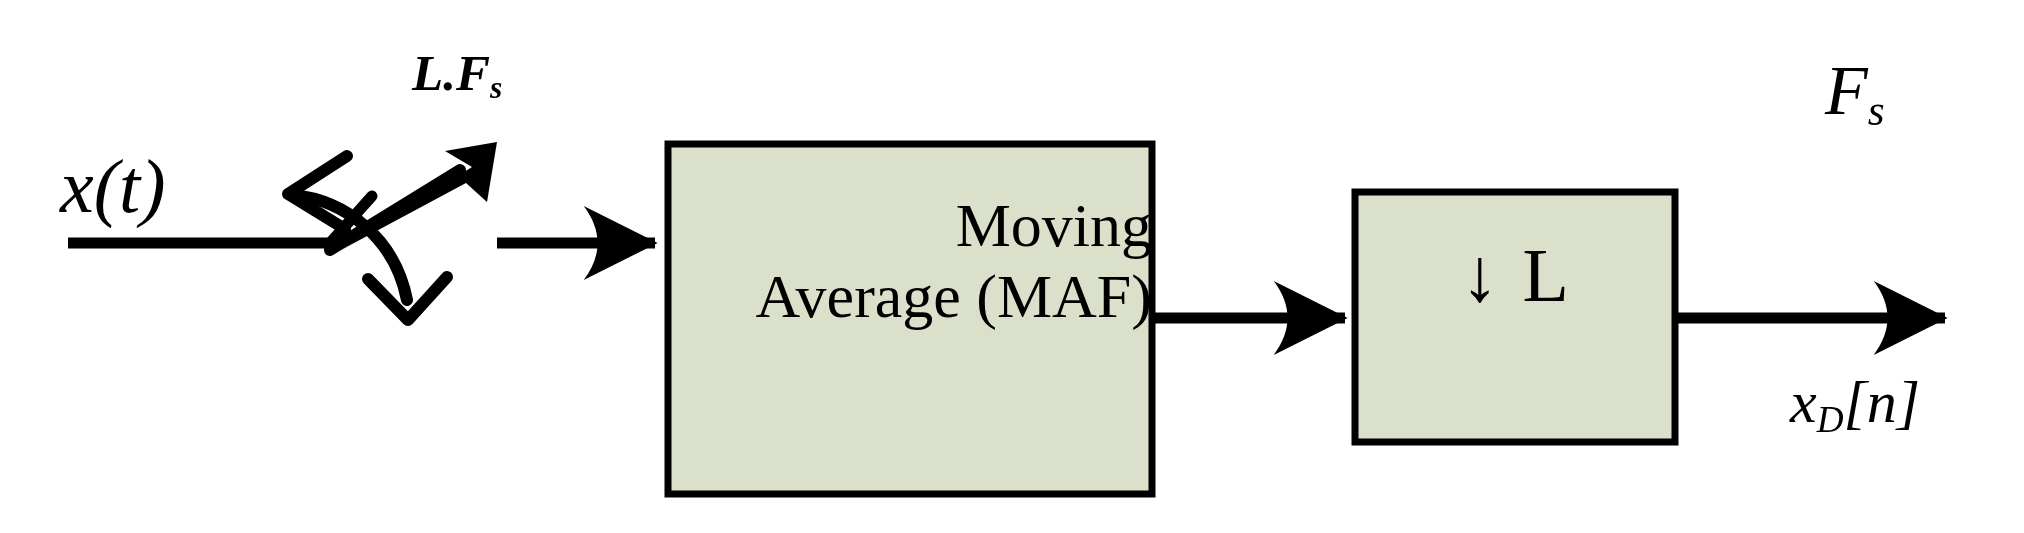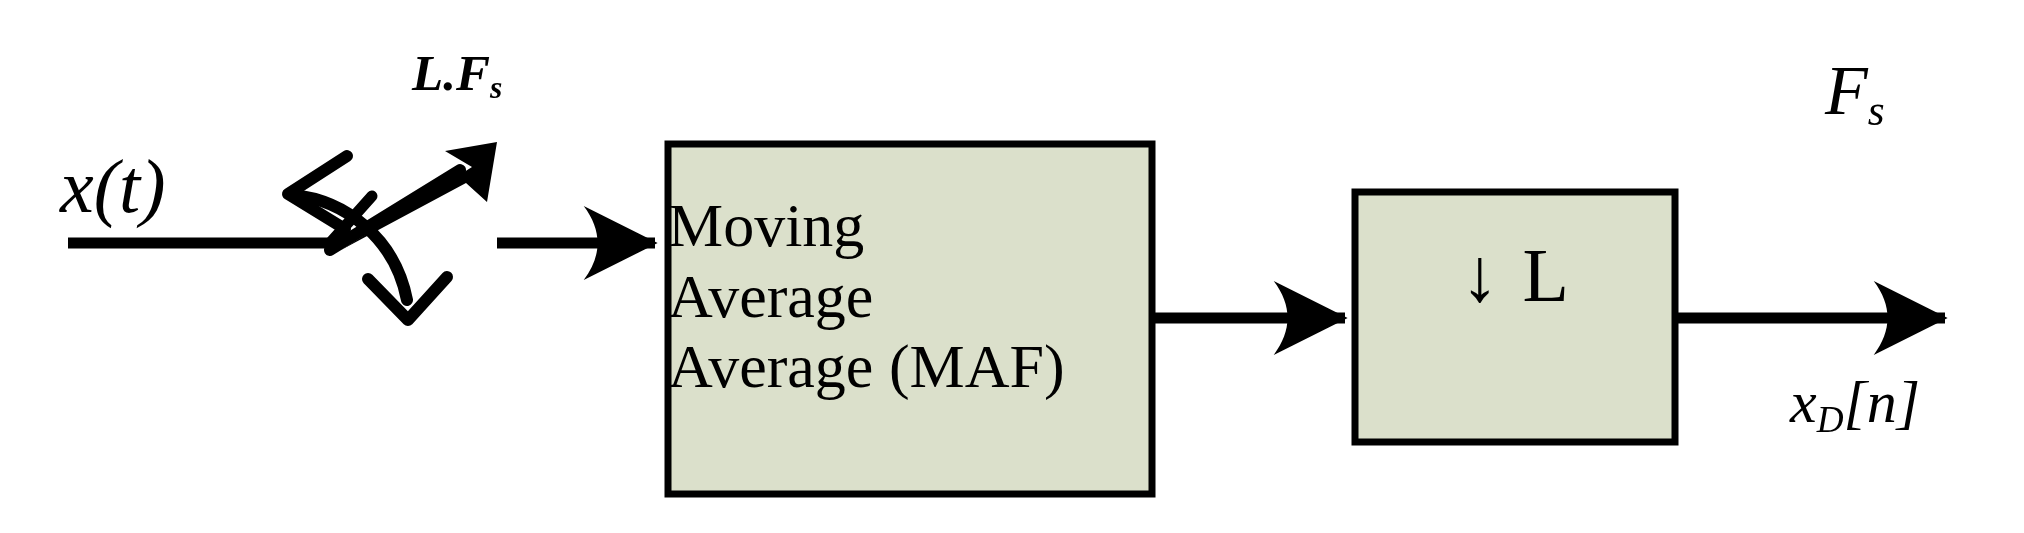--- a/index.html
+++ b/index.html
@@ -58,21 +58,21 @@
     font-size: 70px;
   }
   #label-output {
     left: 1790px;
     top: 372px;
     font-size: 60px;
   }
   
   .block-text {
     position: absolute;
-    text-align: left;
+    text-align: right;
     color: #000000;
     font-family: "Liberation Serif", serif;
     line-height: 1.14;
   }
   #maf-text {
     left: 668px;
     top: 190px;
     width: 484px;
     font-size: 62px;
   }
@@ -123,21 +123,20 @@
 
     <line x1="1675" y1="318" x2="1945" y2="318" stroke="#000000" stroke-width="11" marker-end="url(#barb)"></line>
   </svg>
 
   <div class="label italic" id="label-input">x(t)</div>
 
   <div class="label italic" id="label-rate-in"><span>L.F</span><span class="sub">s</span></div>
 
   <div class="block-text" id="maf-text">
     <div>Moving</div>
-    <div>Average</div>
     <div>Average (MAF)</div>
   </div>
 
   <div class="block-text" id="down-symbol"><span class="dsym">↓</span>&nbsp;<span>L</span></div>
 
   <div class="label italic" id="label-rate-out"><span>F</span><span class="sub">s</span></div>
 
   <div class="label italic" id="label-output"><span>x</span><span class="sub">D</span><span>[n]</span></div>
 
 </div>

